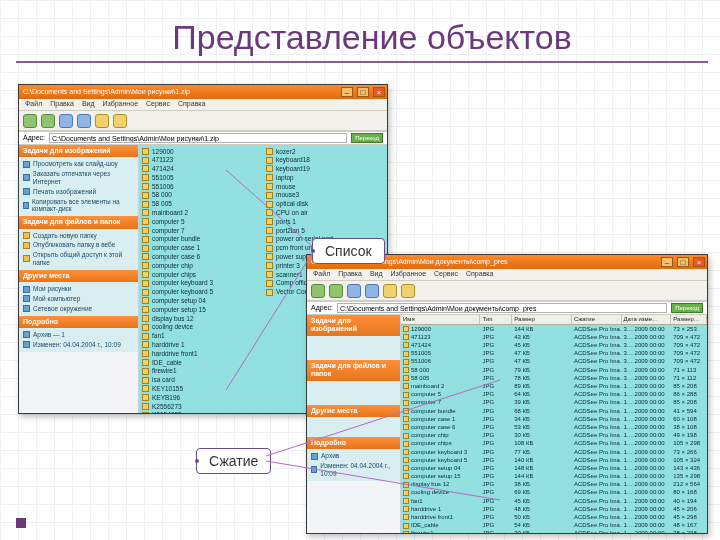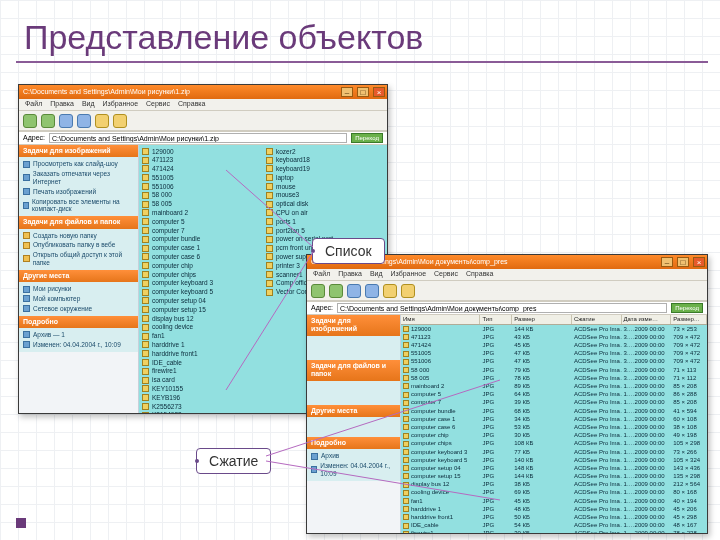--- a/index.html
+++ b/index.html
@@ -12,20 +12,21 @@
       linear-gradient(90deg, #eef0f3 1px, transparent 1px);
     background-size: 18px 18px;
     position: relative;
     overflow: hidden;
   }
   .title {
     font-size: 34px;
     color: #6a3a7a;
     font-weight: 400;
     padding: 18px 0 4px 24px;
+    text-align: center;
   }
   .underline {
     height: 2px; background: #8a5b97;
     margin: 0 12px 10px 16px;
   }
   svg.lines { position:absolute; top:0; left:0; pointer-events:none; }
 
   
   .win {
     position: absolute;

